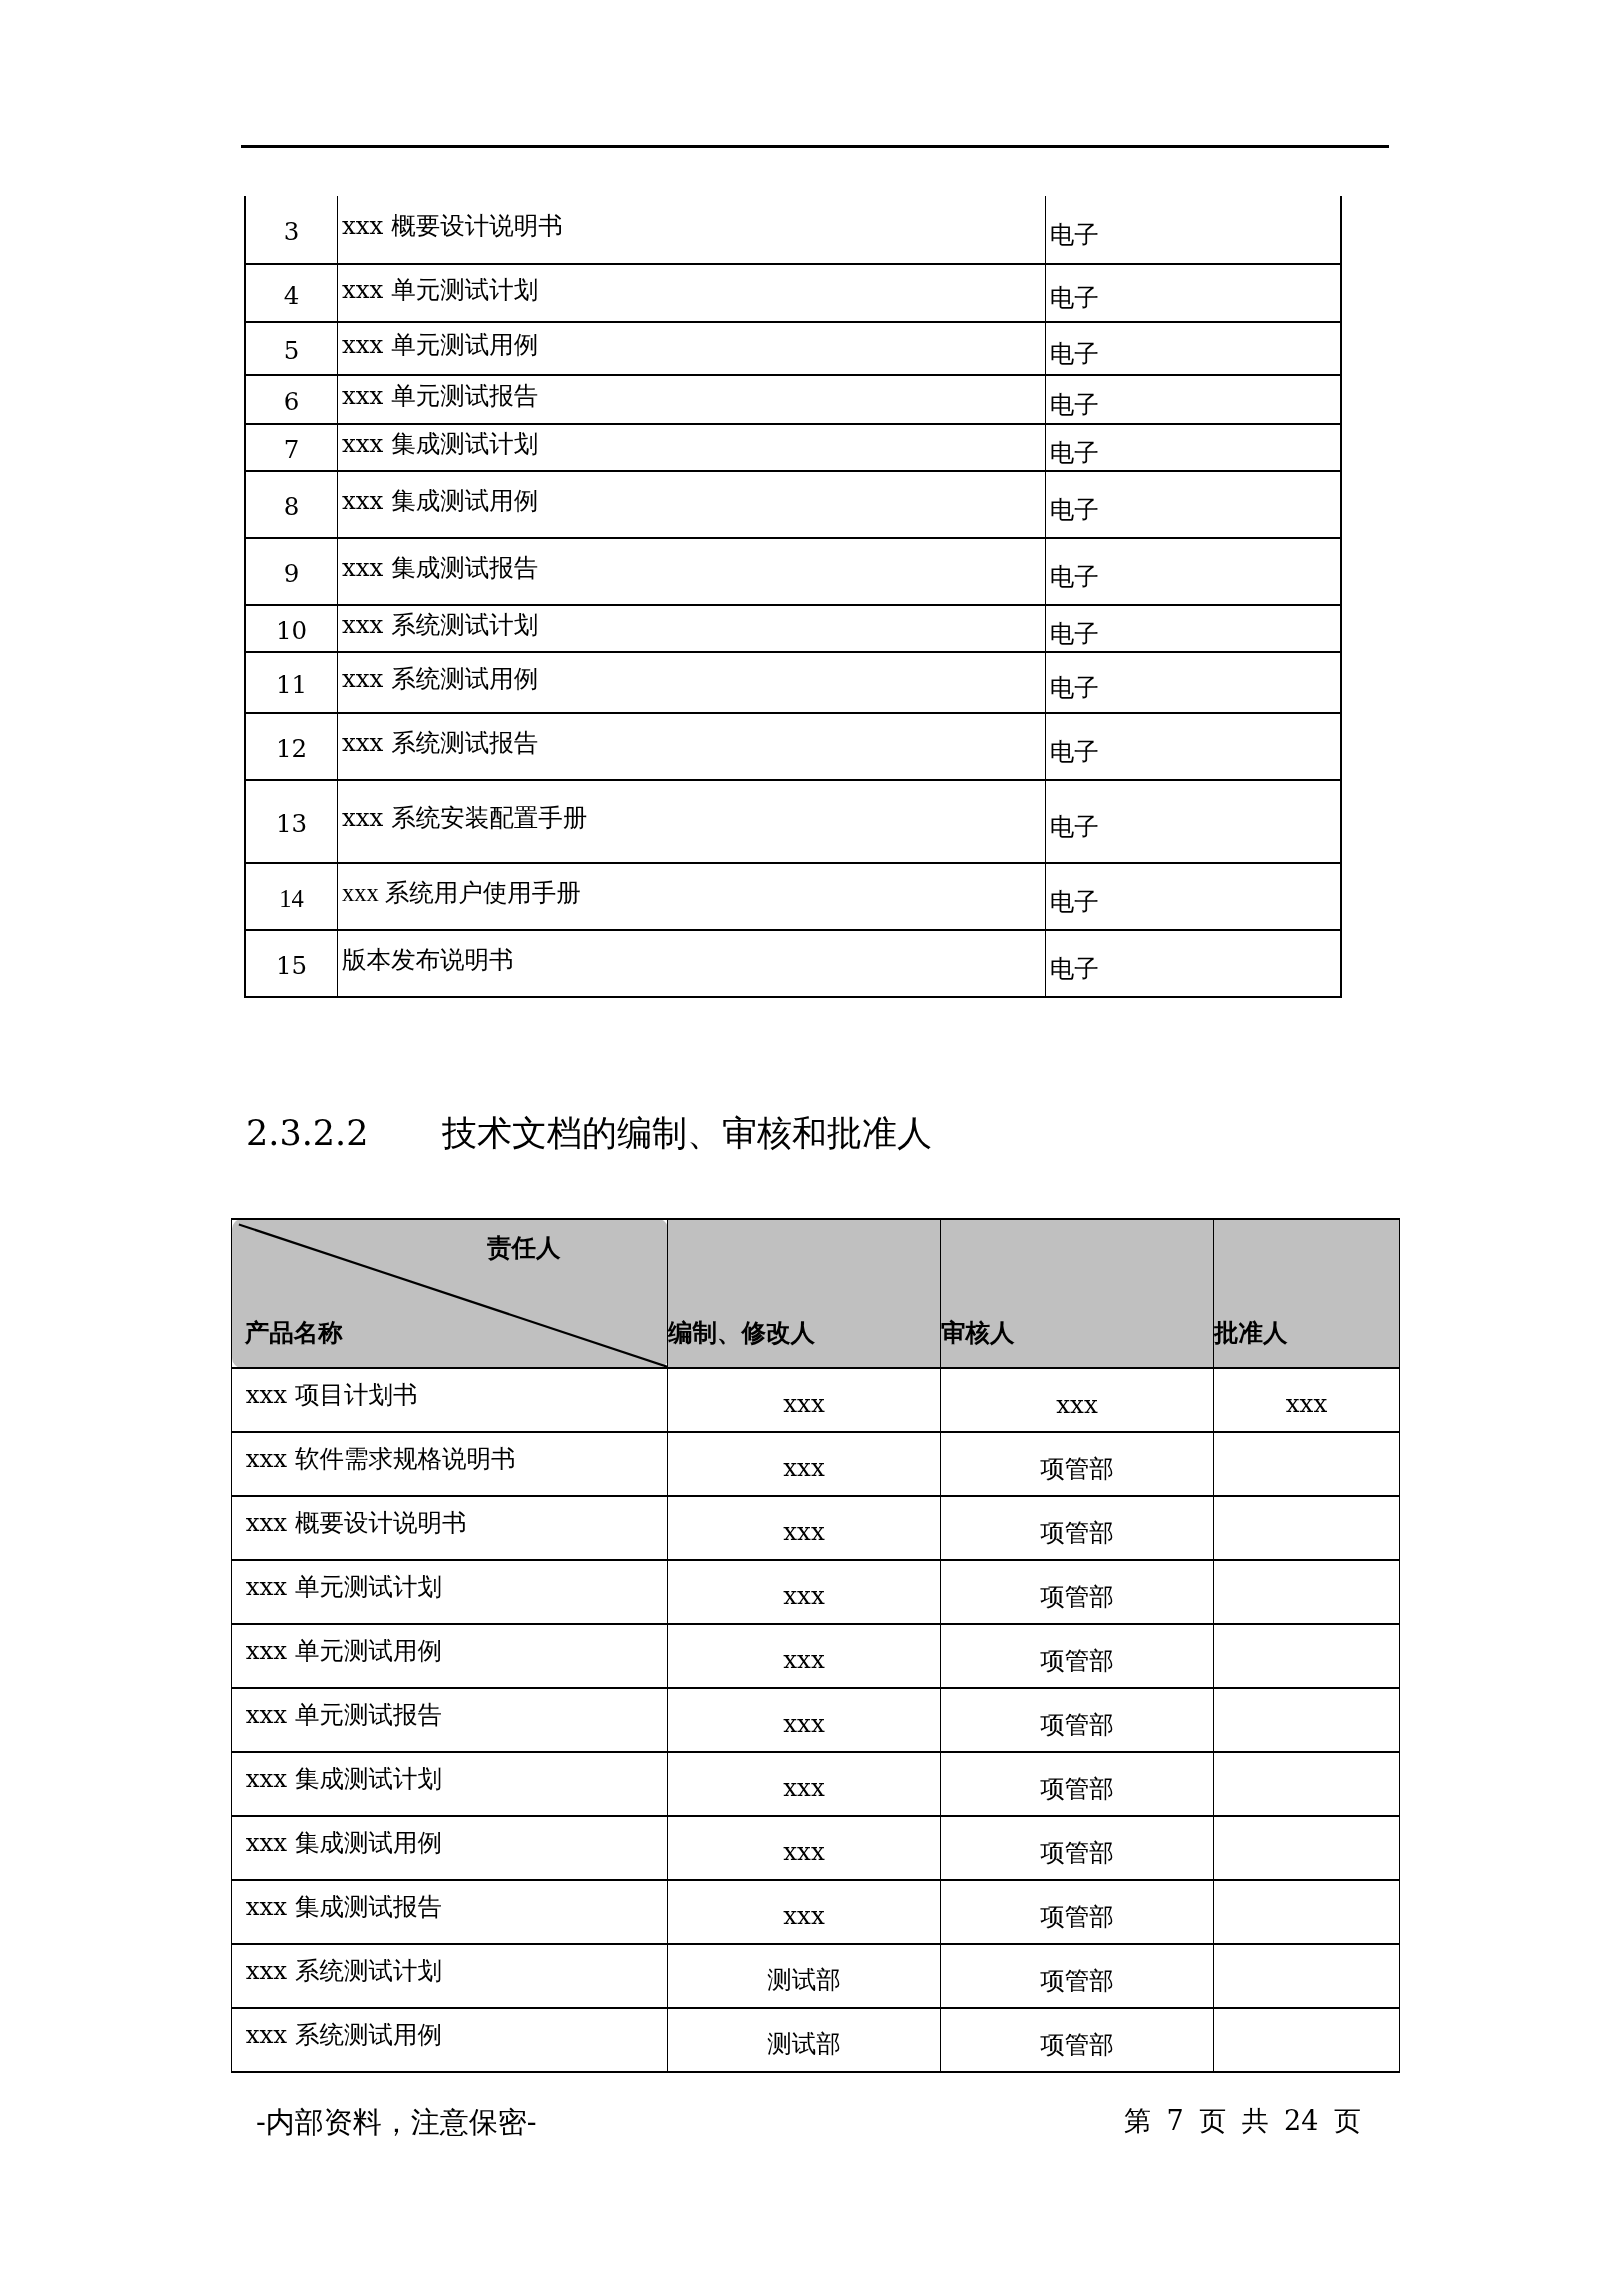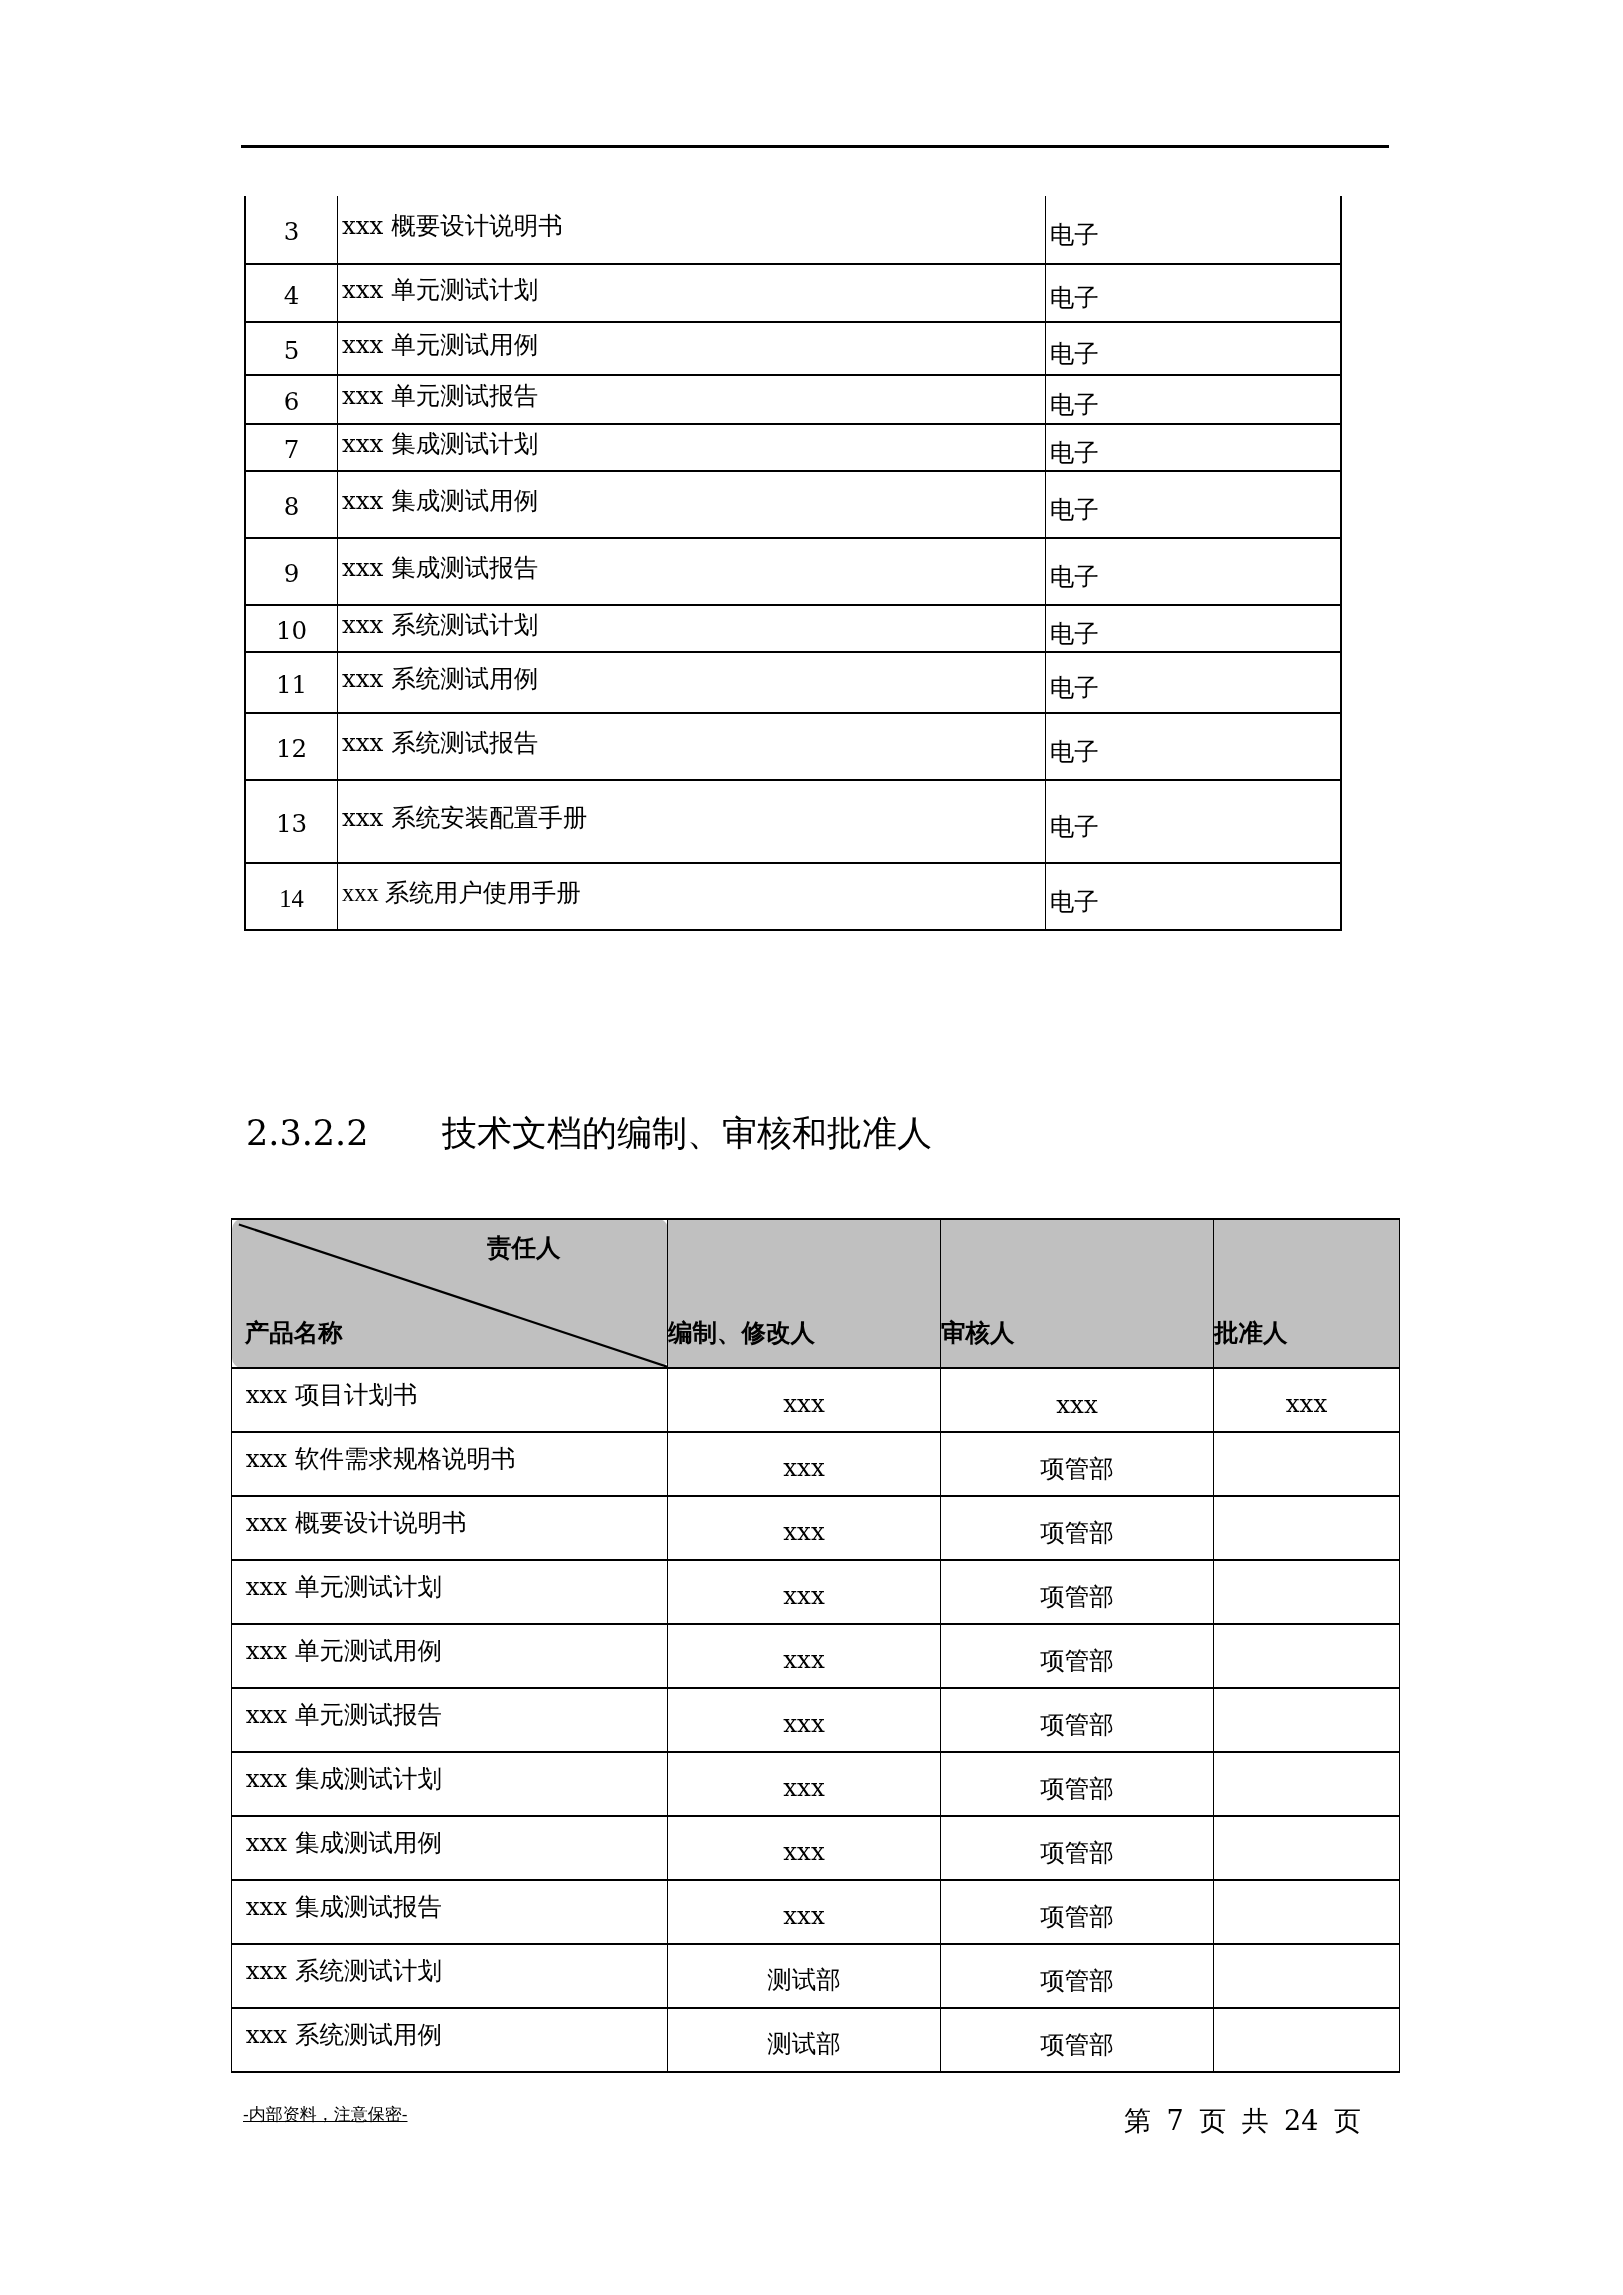--- a/index.html
+++ b/index.html
@@ -57,21 +57,21 @@
   .t2 td { height: 62px; vertical-align: middle; }
   .t2 td.c-prod { padding-left: 13.7px; }
   .t2 td.c-prod span { position: relative; top: -4.9px; }
   .t2 td.c-ed, .t2 td.c-rev, .t2 td.c-app { text-align: center; }
   .t2 td.c-ed span { position: relative; top: 3.9px; }
   .t2 td.c-rev span { position: relative; top: 4.9px; }
   .t2 td.c-app span { position: relative; top: 3.9px; }
   .t2 tr:last-child td { border-bottom: 2.5px solid #000; }
 
   .footer-left {
-    position: absolute; left: 243px; top: 2103px; font-size: 17px; white-space: nowrap; text-decoration: underline;
+    position: absolute; left: 256px; top: 2103px; font-size: 29px; white-space: nowrap;
   }
   .footer-right {
     position: absolute; left: 1124px; top: 2103px; font-size: 27px; white-space: nowrap; word-spacing: 6.9px;
   }
 </style>
 </head>
 <body>
 
 <div class="header-rule"></div>
 
@@ -128,20 +128,25 @@
         <td class="c-type"><span>电子</span></td>
       </tr>
       <tr style="height: 83px;">
         <td class="c-num"><span>13</span></td>
         <td class="c-name"><span>xxx 系统安装配置手册</span></td>
         <td class="c-type"><span>电子</span></td>
       </tr>
       <tr style="height: 67px; font-family: Liberation Serif, serif;">
         <td class="c-num"><span>14</span></td>
         <td class="c-name"><span>xxx 系统用户使用手册</span></td>
+        <td class="c-type"><span>电子</span></td>
+      </tr>
+      <tr style="height: 67px;">
+        <td class="c-num"><span>15</span></td>
+        <td class="c-name"><span>版本发布说明书</span></td>
         <td class="c-type"><span>电子</span></td>
       </tr>
     </tbody>
 </table>
 
 <div class="section-heading">
   <span class="num">2.3.2.2</span><span class="title">技术文档的编制、审核和批准人</span>
 </div>
 
 <table class="t2">

